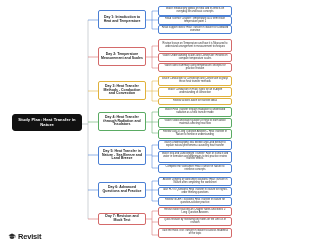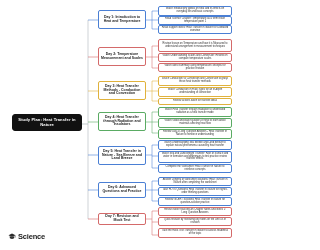--- a/index.html
+++ b/index.html
@@ -187,16 +187,16 @@
   <div class="node leaf c-red" style="left:158px;top:228px;width:74px;height:10px;">
     <span>Take the mock Test Transfer in Nature to assess readiness of the topic</span>
   </div>
 
   <div id="logo">
     <svg class="cap" viewBox="0 0 16 14">
       <path d="M8 1 L15 4.5 L8 8 L1 4.5 Z" fill="#2b2b2b"></path>
       <path d="M3.5 6.2 V9.6 C3.5 11 5.6 12 8 12 C10.4 12 12.5 11 12.5 9.6 V6.2 L8 8.4 Z" fill="#2b2b2b"></path>
       <path d="M14.6 5 V9.2" stroke="#2b2b2b" stroke-width="0.9" fill="none"></path>
     </svg>
-    <span class="word">Science</span>
+    <span class="word">Revisit</span>
   </div>
 
 </div>
 
 </body></html>

